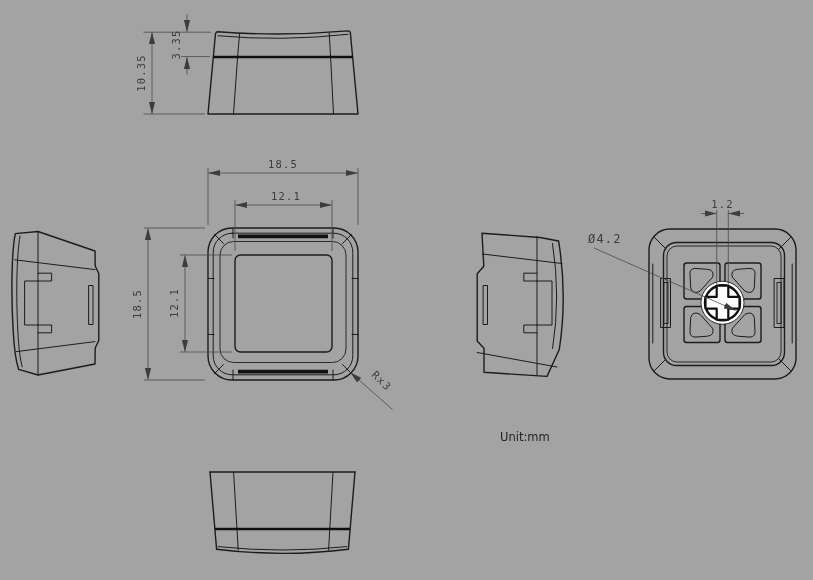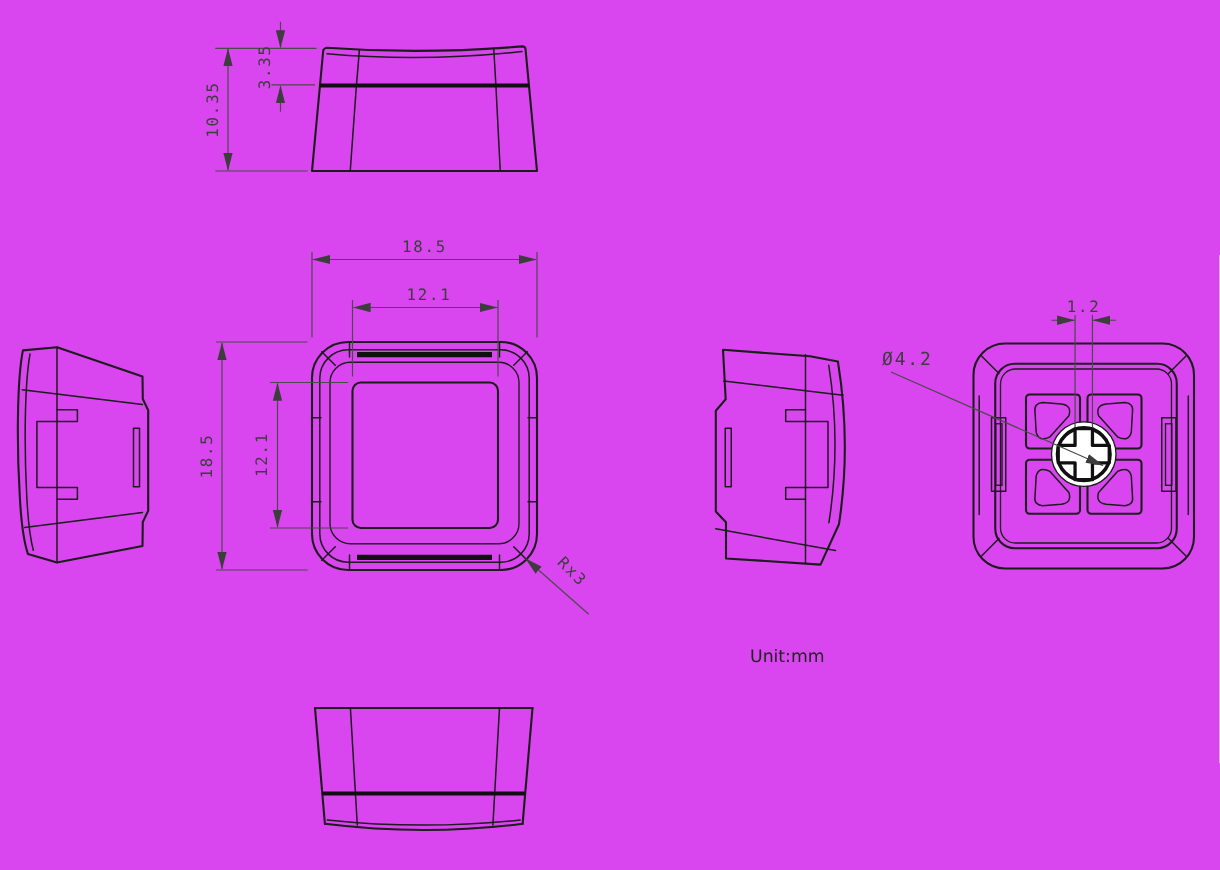--- a/index.html
+++ b/index.html
@@ -1,16 +1,16 @@
 <!DOCTYPE html>
 <html><head>
 <meta charset="utf-8">
 <style>
   html,body{margin:0;padding:0;background:#ffffff;}
-  .stage{width:813px;height:580px;position:relative;background:#d946ef;overflow:hidden;
+  .stage{width:813px;height:580px;position:relative;background:#a3a3a3;overflow:hidden;
          font-family:"DejaVu Sans", sans-serif;}
   svg{display:block}
   .ln  {stroke:#1c1c1c;stroke-width:1.4;fill:none;stroke-linejoin:round;stroke-linecap:round;}
   .ln2 {stroke:#1c1c1c;stroke-width:1;fill:none;stroke-linejoin:round;stroke-linecap:round;}
   .lnt {stroke:#1c1c1c;stroke-width:0.9;fill:none;}
   .thick{stroke:#101010;stroke-width:2.7;fill:none;}
   .band {stroke:#101010;stroke-width:3.6;fill:none;}
   .dim {stroke:#4a4a4a;stroke-width:0.8;fill:none;}
   .dimtxt{font-family:"DejaVu Sans Mono", monospace;font-size:10.5px;letter-spacing:1.2px;fill:#3d3d3d;}
   .notetxt{font-family:"DejaVu Sans", sans-serif;font-size:11.5px;fill:#222222;}

